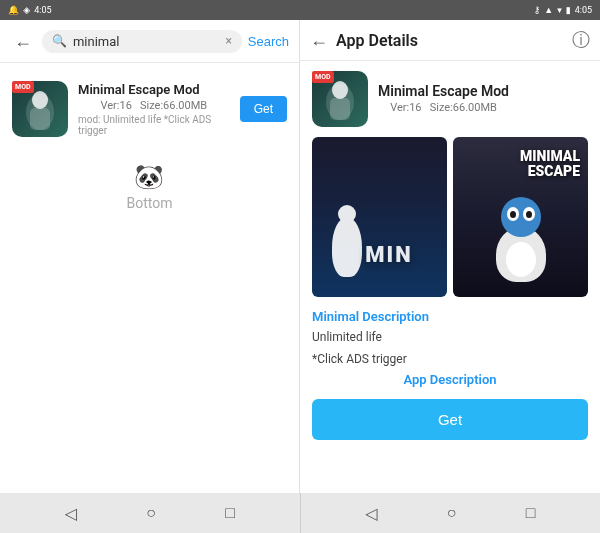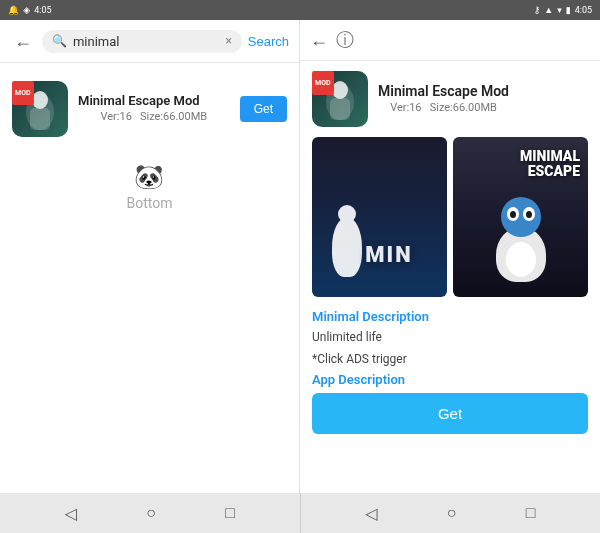--- a/index.html
+++ b/index.html
@@ -130,21 +130,21 @@
       overflow: hidden;
     }
     .mod-badge {
       position: absolute;
       top: 0;
       left: 0;
       background: #e53935;
       color: white;
       font-size: 7px;
       font-weight: bold;
-      padding: 8px 3px;
+      padding: 2px 3px;
       border-radius: 2px;
     }
     .app-info {
       flex: 1;
     }
     .app-name {
       font-size: 13px;
       font-weight: 600;
       color: #222;
       margin-bottom: 2px;
@@ -397,21 +397,22 @@
     .mod-desc-text {
       font-size: 12px;
       color: #444;
       margin-bottom: 4px;
       line-height: 1.5;
     }
     .app-desc-label {
       font-size: 13px;
       color: #2196F3;
       font-weight: 600;
-      margin-bottom: 4px;
+      margin-bottom: 10px;
+      text-align: center;
     }
 
     
     .details-get-btn {
       width: 100%;
       background: #29b6f6;
       color: white;
       border: none;
       border-radius: 6px;
       padding: 12px;
@@ -507,35 +508,37 @@
           </div>
           <span class="mod-badge">MOD</span>
         </div>
         <div class="app-info">
           <div class="app-name">Minimal Escape Mod</div>
           <div class="app-meta">
             <span>Ver:16</span>
             &nbsp;
             <span>Size:66.00MB</span>
           </div>
+          <div class="app-mod-desc">mod: Unlimited life *Click ADS trigger</div>
         </div>
         <button class="get-btn">Get</button>
       </div>
 
       <div class="bottom-indicator">
         <span class="panda-icon">🐼</span>
         <span class="bottom-text">Bottom</span>
       </div>
     </div>
   </div>
 
   <div class="right-panel">
 
     <div class="details-header">
       <span class="details-back-btn">←</span>
+      <span class="details-title">App Details</span>
       <span class="info-icon">ⓘ</span>
     </div>
 
     <div class="details-content">
 
       
       <div class="details-app-row">
         <div class="details-app-icon-wrapper">
           <div class="details-app-icon">
             <svg width="40" height="50" viewBox="0 0 40 50">

